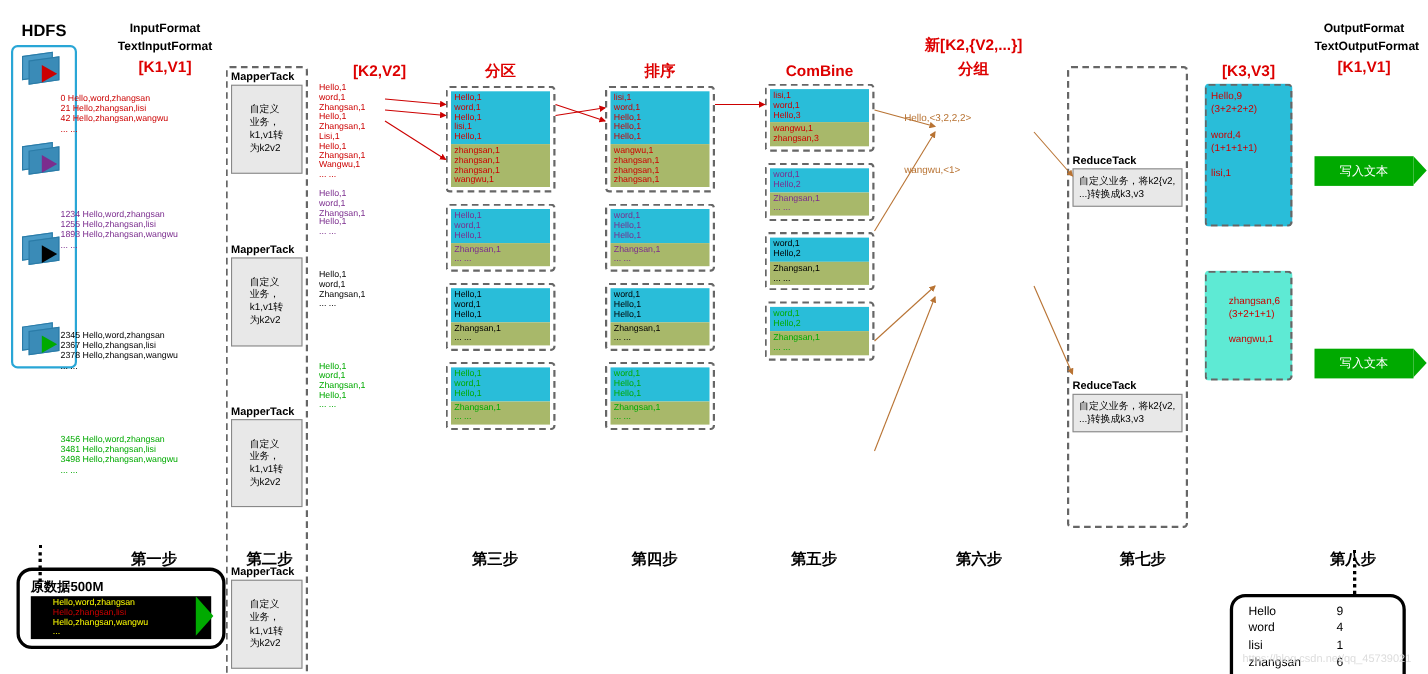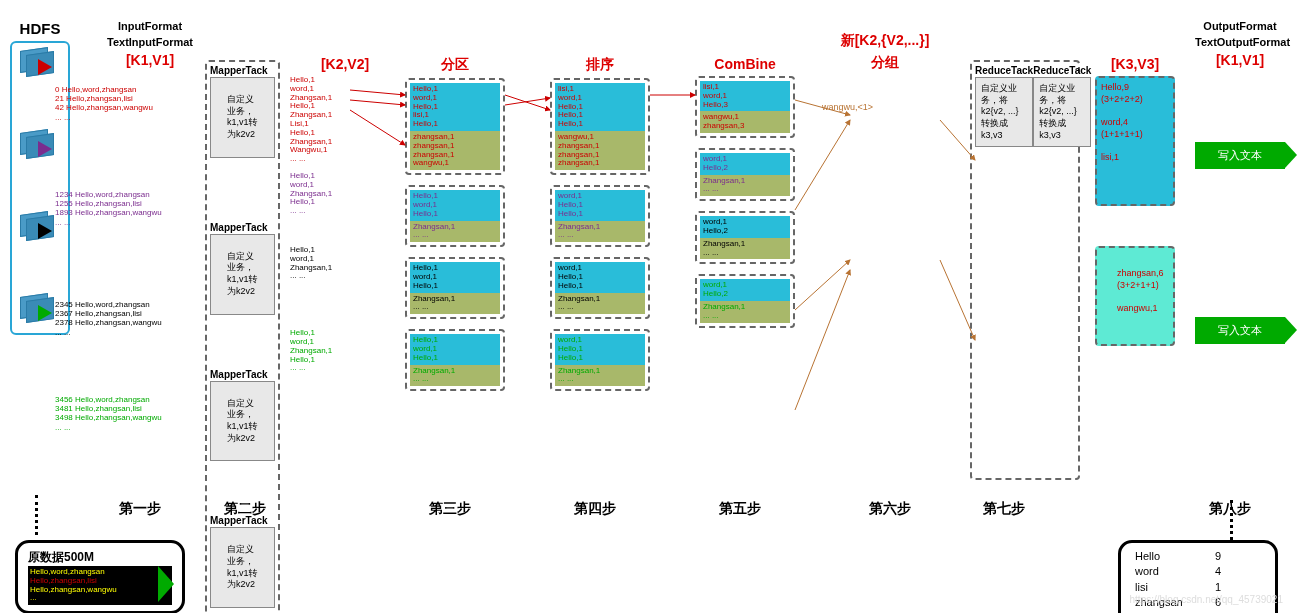--- a/index.html
+++ b/index.html
@@ -29,21 +29,21 @@
 .part-top{background:#29bdd9;padding:2px 3px;font-size:8px;line-height:1.1}
 .part-bot{background:#a8b86a;padding:2px 3px;font-size:8px;line-height:1.1}
 .shuffle-box{font-size:9px;line-height:1.6;padding:8px 2px}
 .brown-t{color:#b87333}
 .reduce-box{border:1px solid #888;background:#e8e8e8;padding:5px;font-size:9px;line-height:1.3;margin-bottom:6px}
 .out-box{border:2px dashed #666;border-radius:4px;background:#29bdd9;padding:4px;font-size:9px;line-height:1.3;height:130px}
 .out-box2{border:2px dashed #666;border-radius:4px;background:#5eead4;padding:20px;font-size:9px;line-height:1.3;height:100px}
 .write-btn{background:#0a0;color:#fff;padding:6px 10px;font-size:11px;position:relative;margin-bottom:8px;text-align:center}
 .write-btn::after{content:'';position:absolute;right:-12px;top:0;border-top:13px solid transparent;border-bottom:13px solid transparent;border-left:12px solid #0a0}
 .step-lbl{position:absolute;top:500px;font-size:14px;font-weight:bold;text-align:center;width:70px}
-.source-box{position:absolute;left:15px;top:540px;border:3px solid #000;border-radius:14px;padding:6px 10px;width:170px}
+.source-box{position:absolute;left:15px;top:516px;border:3px solid #000;border-radius:14px;padding:6px 10px;width:190px}
 .result-box{position:absolute;right:20px;top:540px;border:3px solid #000;border-radius:14px;padding:6px 14px;width:160px;font-size:11px;line-height:1.4}
 .dotted-line{position:absolute;border-left:3px dotted #000;height:40px}
 .lines-area{position:absolute;left:55px;top:85px;font-size:8px;line-height:1.15;width:140px}
 .watermark{position:absolute;right:15px;bottom:8px;color:#ddd;font-size:10px}
 svg.conn{position:absolute;pointer-events:none;z-index:1}
 </style>
 </head>
 <body>
 
 <div class="col" style="left:10px;width:60px">
@@ -315,26 +315,27 @@
         </div>
     </div>
     </div>
 </div>
 
 <div class="col" style="left:820px;width:130px">
   <div style="height:12px"></div>
   <div class="hdr hdr-red">新[K2,{V2,...}]</div>
   <div class="hdr hdr-red">分组</div>
   <div class="shuffle-box brown-t" id="shuffleBox" style="line-height:5.2">
+      <div>Hello,&lt;3,2,2,2&gt;</div>
       <div>wangwu,&lt;1&gt;</div>
     </div>
 </div>
 
 <div class="col" style="left:970px;width:110px;top:60px">
-  <div class="dashed-box" style="padding:3px;height:420px;display:flex;flex-direction:row;justify-content:space-around">
+  <div class="dashed-box" style="padding:3px;height:420px;display:flex;flex-direction:column;justify-content:space-around">
     <div>
       <div class="mapper-lbl">ReduceTack</div>
       <div class="reduce-box">自定义业务，将k2{v2, ...}转换成k3,v3</div>
     </div>
     <div>
       <div class="mapper-lbl">ReduceTack</div>
       <div class="reduce-box">自定义业务，将k2{v2, ...}转换成k3,v3</div>
     </div>
   </div>
 </div>
@@ -369,29 +370,29 @@
   <div style="height:140px"></div>
   <div class="write-btn">写入文本</div>
 </div>
 
 <div class="step-lbl" style="left:105px">第一步</div>
 <div class="step-lbl" style="left:210px">第二步</div>
 <div class="step-lbl" style="left:415px">第三步</div>
 <div class="step-lbl" style="left:560px">第四步</div>
 <div class="step-lbl" style="left:705px">第五步</div>
 <div class="step-lbl" style="left:855px">第六步</div>
-<div class="step-lbl" style="left:969px">第七步</div>
+<div class="step-lbl" style="left:1004px">第七步</div>
 <div class="step-lbl" style="left:1195px">第八步</div>
 
 <div class="dotted-line" style="left:35px;top:495px"></div>
 <div class="dotted-line" style="left:1230px;top:500px"></div>
 
 <div class="source-box">
   <div style="font-size:12px;font-weight:bold">原数据500M</div>
-  <div style="background:#000;padding:2px 18px 2px 2px;position:relative">
+  <div style="background:#000;padding:2px 18px 2px 20px;position:relative">
     <div class="tiny" style="color:#ff0">Hello,word,zhangsan</div>
     <div class="tiny" style="color:#c00">Hello,zhangsan,lisi</div>
     <div class="tiny" style="color:#ff0">Hello,zhangsan,wangwu</div>
     <div class="tiny" style="color:#ff0">...</div>
     <div style="position:absolute;right:-2px;top:0;width:0;height:0;border-top:18px solid transparent;border-bottom:18px solid transparent;border-left:16px solid #0a0"></div>
   </div>
 </div>
 
 <div class="result-box" id="resBox">
     <div><span style="display:inline-block;width:80px">Hello</span><span>9</span></div>

